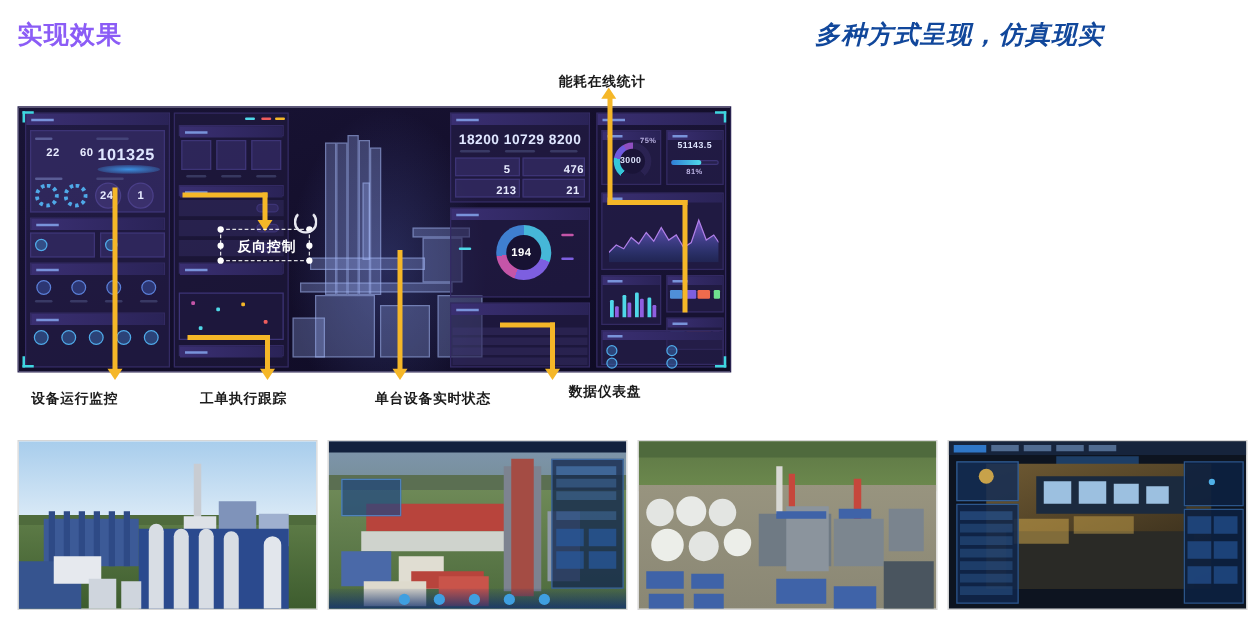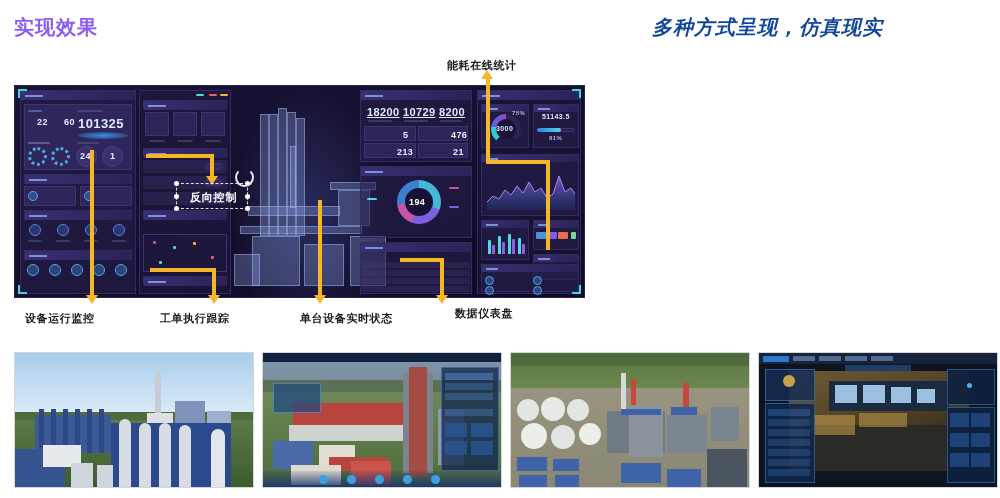--- a/index.html
+++ b/index.html
@@ -25,21 +25,21 @@
        background:radial-gradient(ellipse at 50% 60%,rgba(90,110,200,.30),rgba(20,16,44,0) 70%);}
   .d3d i{position:absolute;background:rgba(150,170,235,.30);border:1px solid rgba(170,190,250,.45);}
   .panel{position:absolute;background:rgba(40,32,78,.55);border:1px solid #332a63;box-sizing:border-box;}
   .ptitle{height:9px;background:linear-gradient(90deg,#3a2f72,#2a2357);display:flex;align-items:center;padding-left:4px;}
   .ptitle span{display:block;height:2px;width:18px;background:#8fb6ff;opacity:.75;}
   .chip{position:absolute;background:rgba(56,46,106,.65);border:1px solid #3d3476;box-sizing:border-box;}
   .txt{position:absolute;background:rgba(150,170,230,.42);height:2px;border-radius:1px;}
   .txt.dim{background:rgba(120,135,190,.30);}
   .big{position:absolute;color:#e8ecff;font-size:9px;font-weight:bold;letter-spacing:.4px;}
   .big.lg{font-size:13px;}
-  .big.xl{font-size:11px;text-decoration:underline;}
+  .big.xl{font-size:11px;}
   .circ{position:absolute;border-radius:50%;box-sizing:border-box;}
   .ring{position:absolute;border-radius:50%;box-sizing:border-box;border:3px dotted #4fa9e8;}
   .donut{position:absolute;border-radius:50%;box-sizing:border-box;
          background:conic-gradient(#46b7d8 0deg 110deg,#7d5fe0 110deg 200deg,#c455a8 200deg 262deg,#3f7fd0 262deg 360deg);}
   .donut .hole{position:absolute;left:50%;top:50%;transform:translate(-50%,-50%);border-radius:50%;background:#171233;}
   .gauge{position:absolute;border-radius:50%;box-sizing:border-box;
          background:conic-gradient(from 220deg,#35c6d8 0deg 60deg,#6f5ae0 60deg 110deg,#8f4ec0 110deg 140deg,rgba(60,50,110,.35) 140deg 280deg,rgba(0,0,0,0) 280deg 360deg);}
   .gauge .hole{position:absolute;left:50%;top:50%;transform:translate(-50%,-50%);border-radius:50%;background:#1a1438;}
   .spark{position:absolute;overflow:hidden;}
   .bar{position:absolute;bottom:0;border-radius:1px 1px 0 0;}

